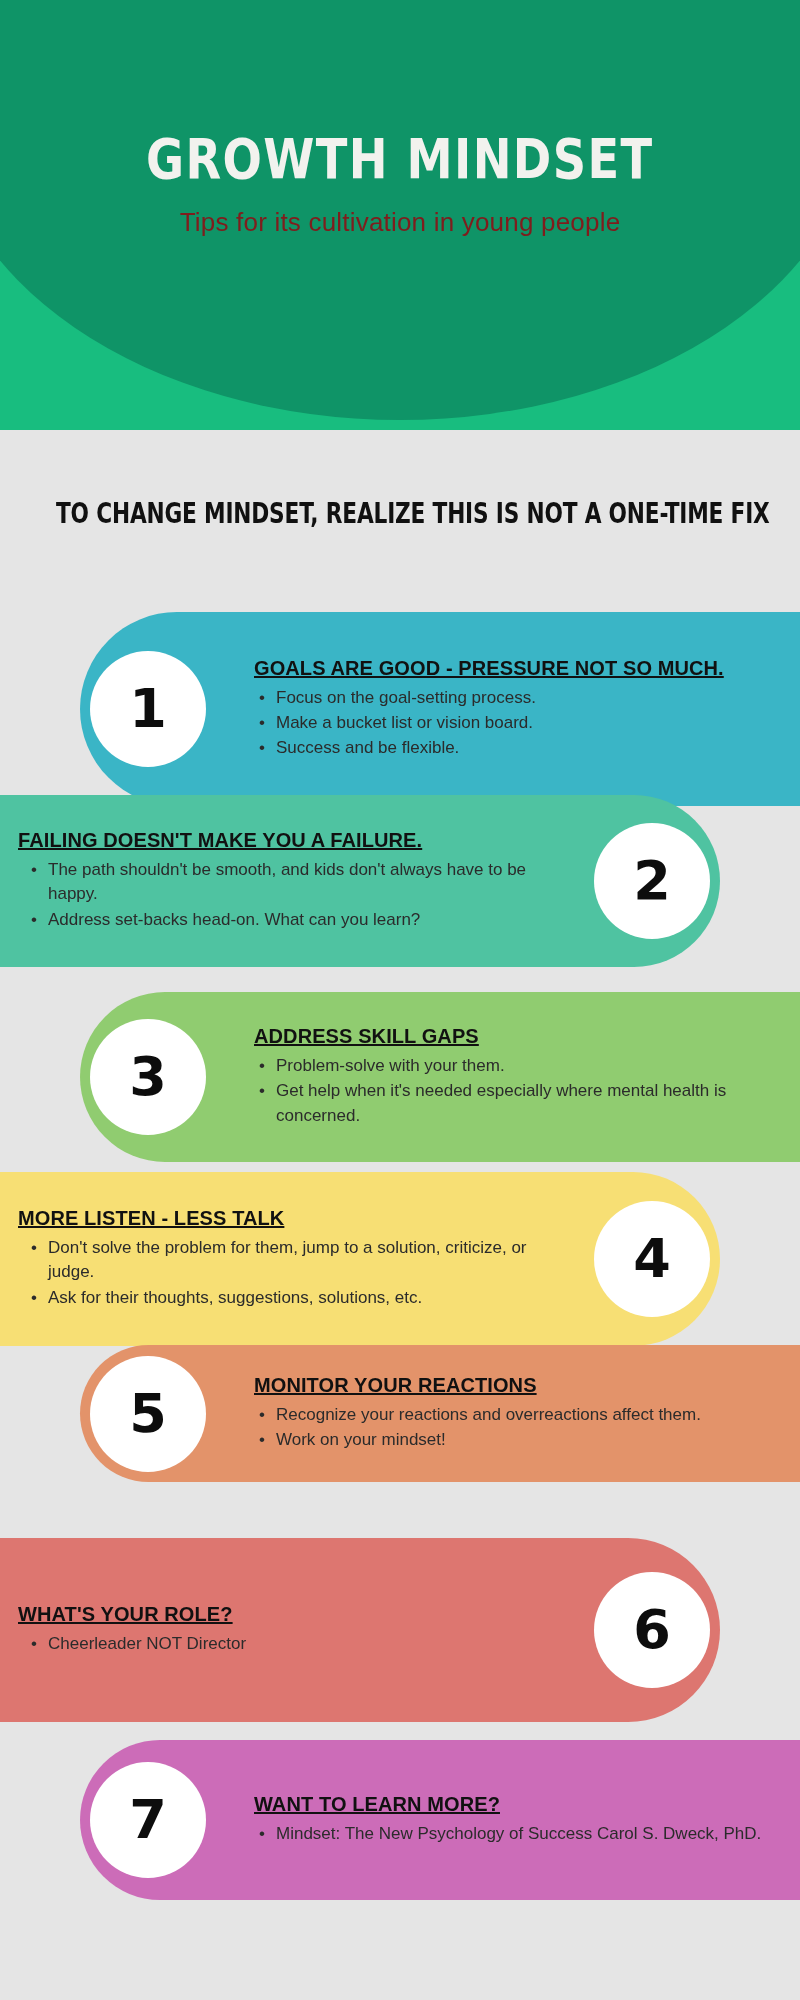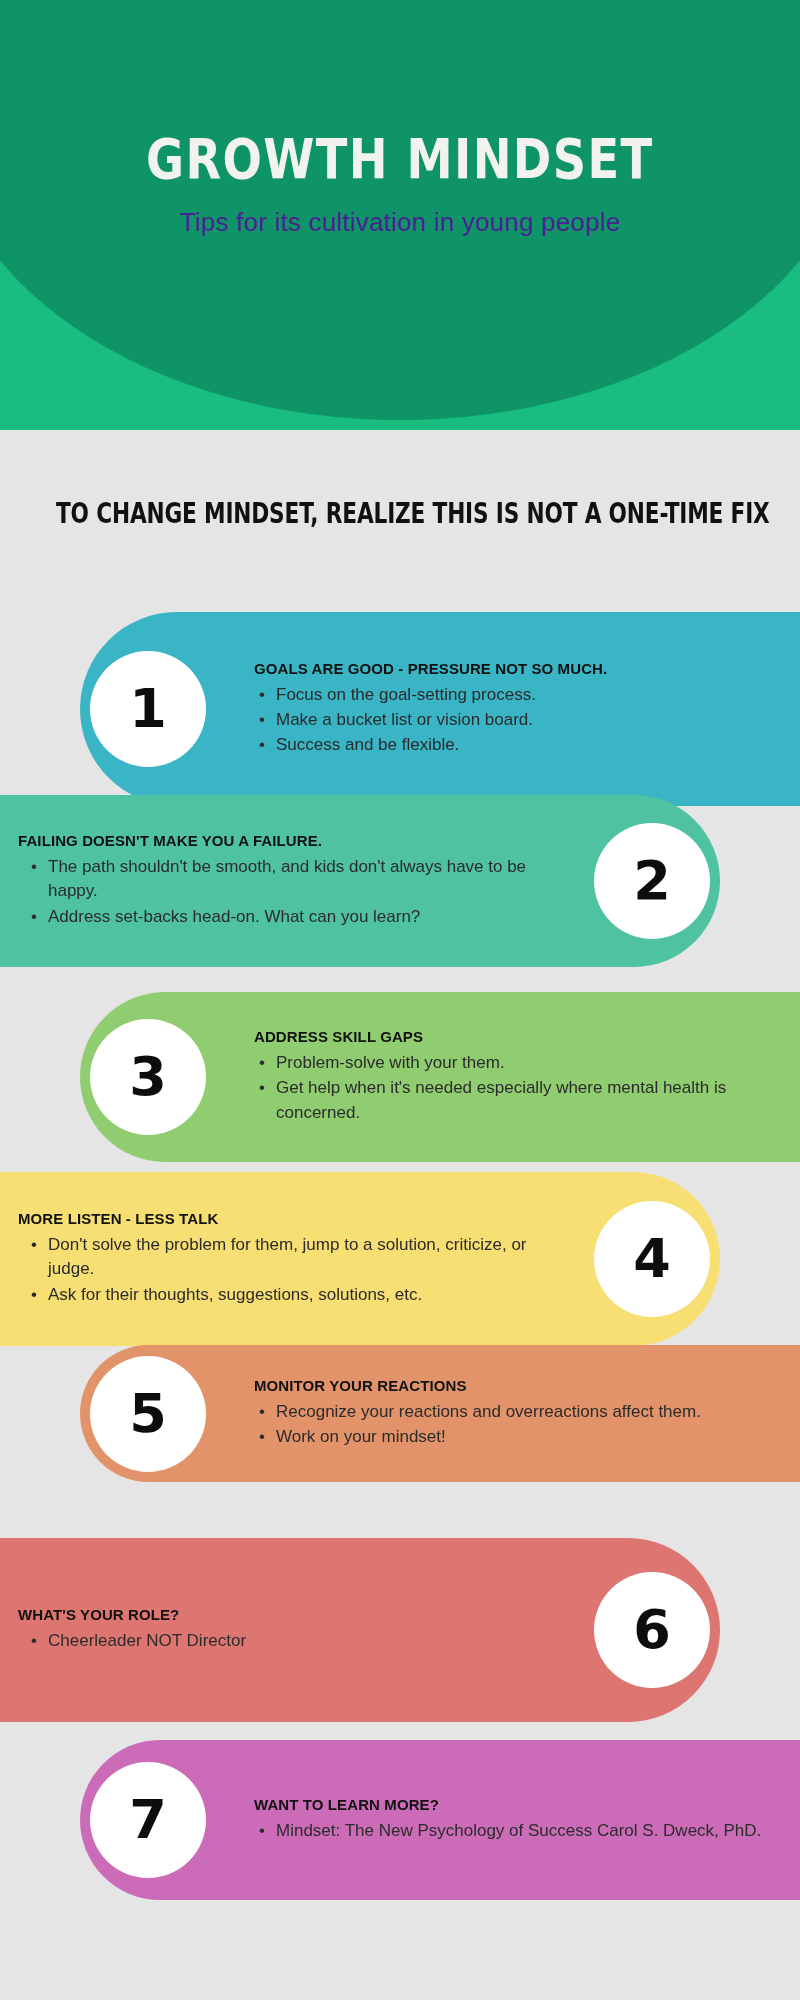--- a/index.html
+++ b/index.html
@@ -53,21 +53,21 @@
     color: #f2f2ee;
     text-transform: uppercase;
     margin: 0;
     transform: scaleX(0.92);
     line-height: 1.05;
   }
   .sub-title {
     margin: 18px 0 0 0;
     font-size: 26px;
     font-weight: 400;
-    color: #4c1d95;
+    color: #7f1d1d;
     letter-spacing: 0.2px;
   }
 
   
   .section-heading {
     position: absolute;
     top: 497px;
     left: 0;
     width: 800px;
     text-align: center;
@@ -122,26 +122,27 @@
 
   .content {
     flex: 1 1 auto;
     padding: 0 18px;
     box-sizing: border-box;
   }
   .band.left-circle .content { padding-left: 36px; padding-right: 24px; }
   .band.right-circle .content { padding-right: 20px; }
 
   .item-title {
-    font-size: 15px;
+    font-size: 20px;
     font-weight: 700;
     color: #111111;
     letter-spacing: 0.1px;
     margin: 0 0 6px 0;
     text-transform: uppercase;
+    text-decoration: underline;
   }
   .band.left-circle .item-title { margin-left: 8px; }
 
   .bullets {
     margin: 0;
     padding-left: 30px;
     list-style: none;
   }
   .bullets li {
     position: relative;

